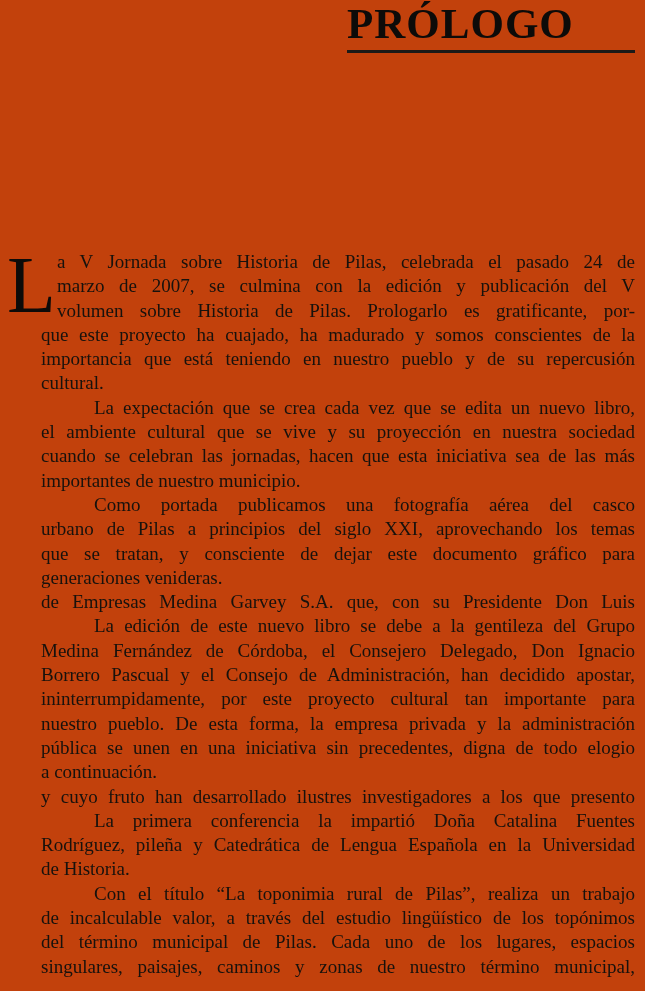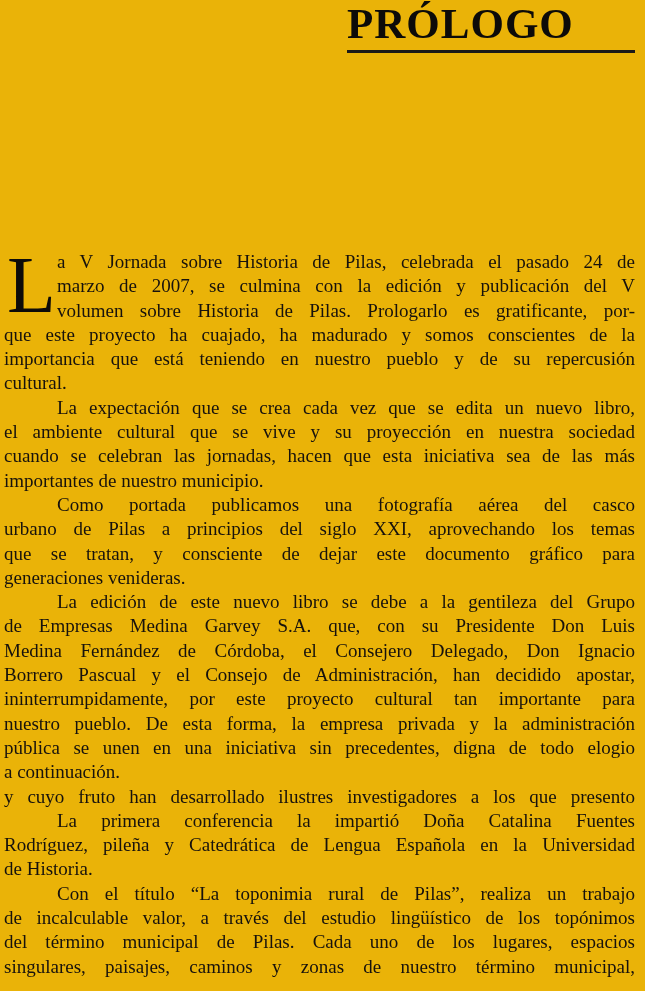--- a/index.html
+++ b/index.html
@@ -1,20 +1,20 @@
 <!DOCTYPE html>
 <html><head>
 <meta charset="utf-8">
 <style>
   html,body { margin:0; padding:0; background:#e8e8e8; }
   .page {
     position:relative;
     width:645px; height:991px;
     margin:0 auto;
-    background:#eab308;
+    background:#c2410c;
     overflow:hidden;
     font-family:"Liberation Serif", serif;
   }
   .heading {
     position:absolute;
     top:0; left:347px;
     width:288px;
   }
   .page-title {
     margin:0;
@@ -37,20 +37,21 @@
     font-size:19px;
     line-height:24.3px;
     color:#17120d;
   }
   .para { margin:0; }
   .line {
     height:24.3px;
     text-align:justify;
     text-align-last:justify;
     white-space:nowrap;
+    margin-left:37px;
   }
   .line.short { text-align-last:left; }
   .line.indent { text-indent:53px;font-family:Liberation Serif, serif; }
   .drop-cap {
     float:left;
     width:48px; height:70px;
     padding-left:3px;
     margin-right:2px;
     font-size:80px;
     line-height:70px;
@@ -83,22 +84,22 @@
         <div class="line">cuando se celebran las jornadas, hacen que esta iniciativa sea de las más</div>
         <div class="line short">importantes de nuestro municipio.</div>
       </div>
       <div class="para">
         <div class="line indent">Como portada publicamos una fotografía aérea del casco</div>
         <div class="line">urbano de Pilas a principios del siglo XXI, aprovechando los temas</div>
         <div class="line">que se tratan, y consciente de dejar este documento gráfico para</div>
         <div class="line short">generaciones venideras.</div>
       </div>
       <div class="para">
+        <div class="line">de Empresas Medina Garvey S.A. que, con su Presidente Don Luis</div>
         <div class="line indent">La edición de este nuevo libro se debe a la gentileza del Grupo</div>
-        <div class="line">de Empresas Medina Garvey S.A. que, con su Presidente Don Luis</div>
         <div class="line">Medina Fernández de Córdoba, el Consejero Delegado, Don Ignacio</div>
         <div class="line">Borrero Pascual y el Consejo de Administración, han decidido apostar,</div>
         <div class="line">ininterrumpidamente, por este proyecto cultural tan importante para</div>
         <div class="line">nuestro pueblo. De esta forma, la empresa privada y la administración</div>
         <div class="line">pública se unen en una iniciativa sin precedentes, digna de todo elogio</div>
         <div class="line short">a continuación.</div>
         <div class="line">y cuyo fruto han desarrollado ilustres investigadores a los que presento</div>
       </div>
       <div class="para">
         <div class="line indent">La primera conferencia la impartió Doña Catalina Fuentes</div>

